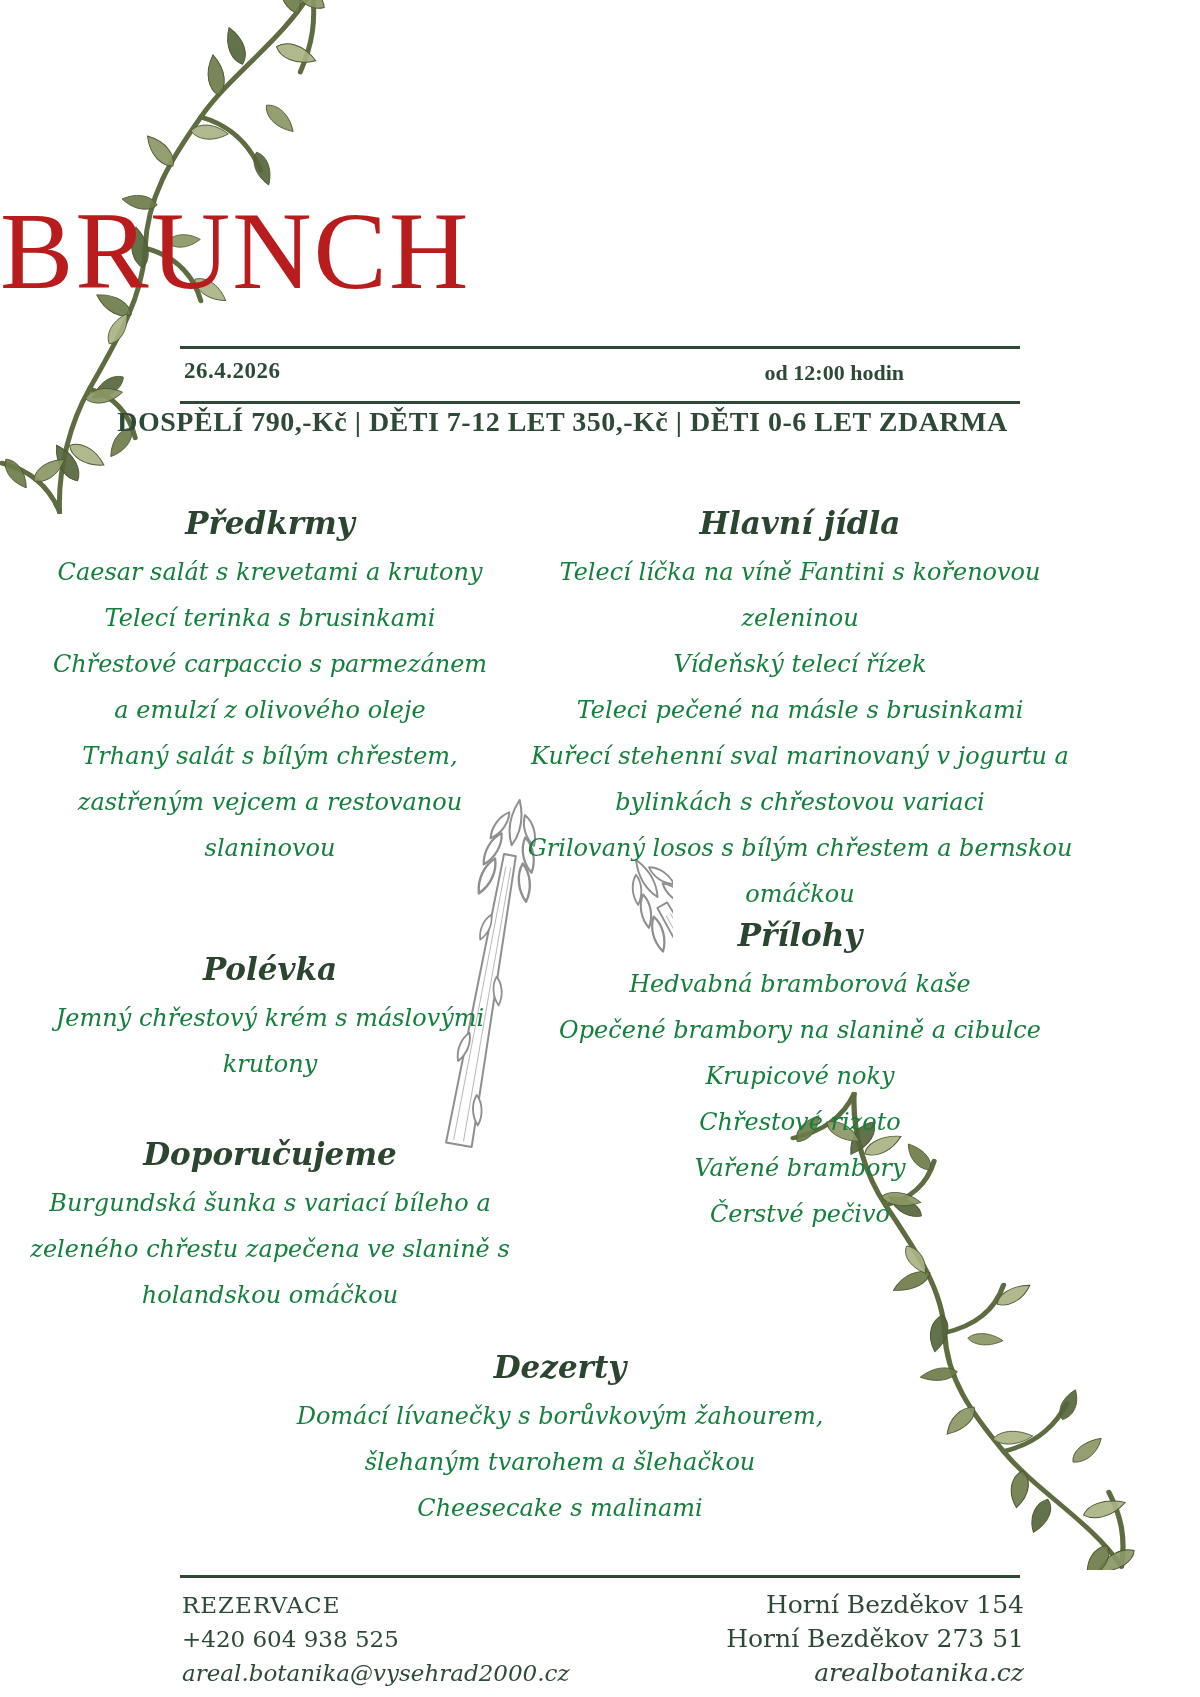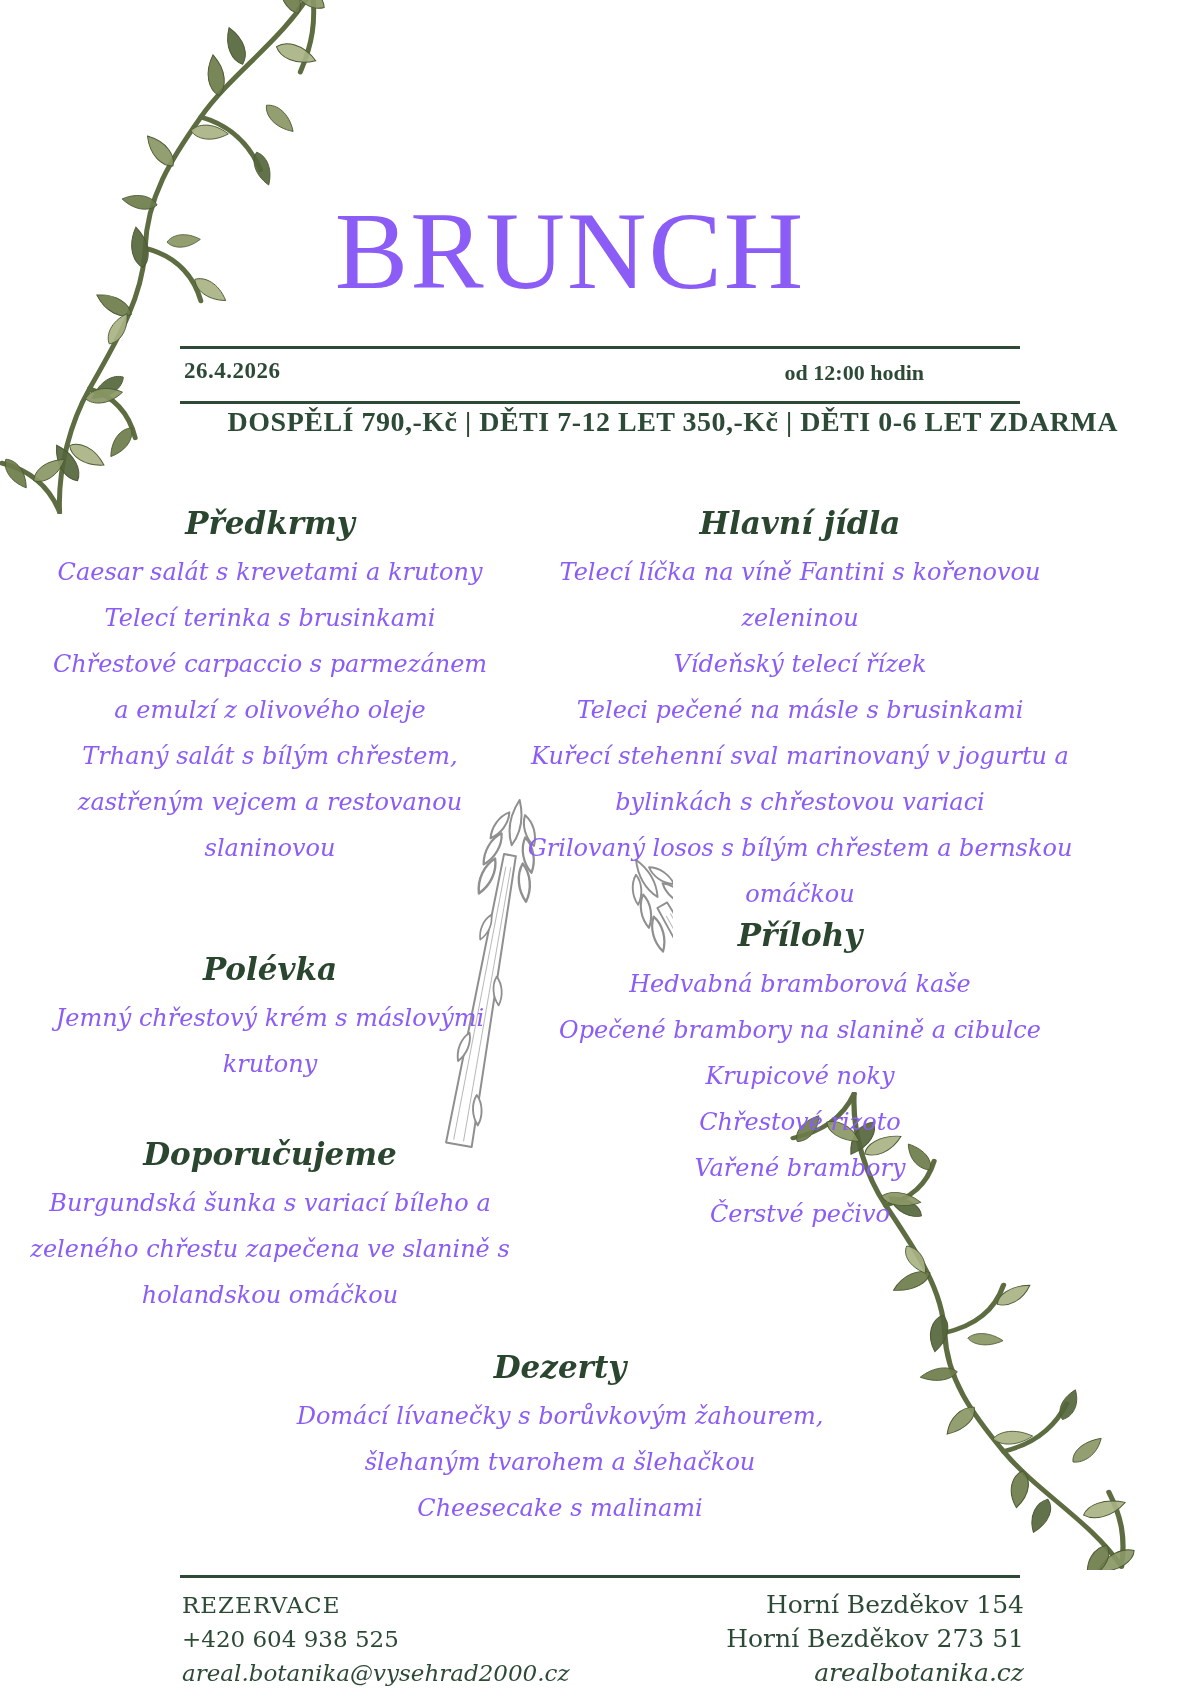--- a/index.html
+++ b/index.html
@@ -7,54 +7,54 @@
     position:relative;width:1200px;height:1697px;background:#ffffff;overflow:hidden;
     font-family:"DejaVu Serif",serif;color:#2d4a36;
   }
   svg.deco{position:absolute;pointer-events:none;}
   .deco-tl{left:-18px;top:-14px;width:378px;height:528px;}
   .deco-br{left:772px;top:1092px;width:400px;height:478px;}
   .deco-asparagus{left:398px;top:722px;width:275px;height:445px;}
 
   .title{
     position:absolute;top:196px;left:0;right:0;margin:0;padding-right:60px;
-    text-align:center;font-family:"Liberation Serif",serif;font-weight:400;
-    font-size:110px;line-height:1;letter-spacing:2px;color:#8b5cf6;
+    text-align:left;font-family:"Liberation Serif",serif;font-weight:400;
+    font-size:110px;line-height:1;letter-spacing:2px;color:#b91c1c;
   }
   .rule{position:absolute;left:180px;width:840px;height:3px;background:#2d4a36;}
   .rule-top{top:346px;}
   .rule-mid{top:401px;}
   .band-date{
     position:absolute;left:184px;top:358px;font-family:"Liberation Serif",serif;
     font-weight:700;font-size:23px;letter-spacing:.5px;
   }
   .band-subtitle{
     position:absolute;left:0;right:90px;top:348px;text-align:center;
     font-family:"Liberation Serif",serif;font-style:italic;font-size:35px;letter-spacing:1px;
   }
   .band-time{
-    position:absolute;top:360px;right:276px;font-family:"Liberation Serif",serif;
+    position:absolute;top:360px;right:296px;font-family:"Liberation Serif",serif;
     font-weight:700;font-size:22px;
   }
   .price{
-    position:absolute;top:406px;left:0;right:7px;padding-right:75px;text-align:right;
+    position:absolute;top:406px;left:0;right:0;padding-right:75px;text-align:center;
     font-family:"Liberation Serif",serif;font-weight:700;font-size:28px;letter-spacing:.5px;
   }
 
   .col{position:absolute;top:505px;text-align:center;}
   .col-left{left:30px;width:480px;}
   .col-right{left:500px;width:600px;}
   .sec{margin:0;}
   .sec-h{
     margin:0 0 8px 0;font-size:31px;font-weight:700;font-style:italic;
     line-height:36px;color:#2a462f;
   }
   .items{margin:0;}
   .menu-item{
-    font-style:italic;font-size:24px;line-height:46px;white-space:pre-line;color:#8b5cf6;
+    font-style:italic;font-size:24px;line-height:46px;white-space:pre-line;color:#15803d;
   }
   .sec-polevka{margin-top:80px;}
   .sec-doporucujeme{margin-top:49px;}
   .sec-prilohy{}
   .sec-dezerty{
     position:absolute;top:1349px;left:0;right:80px;text-align:center;
   }
 
   .footer-rule{position:absolute;top:1575px;left:180px;width:840px;height:3px;background:#2d4a36;}
   .footer-left{position:absolute;left:182px;top:1588px;text-align:left;font-size:23px;line-height:34px;}

